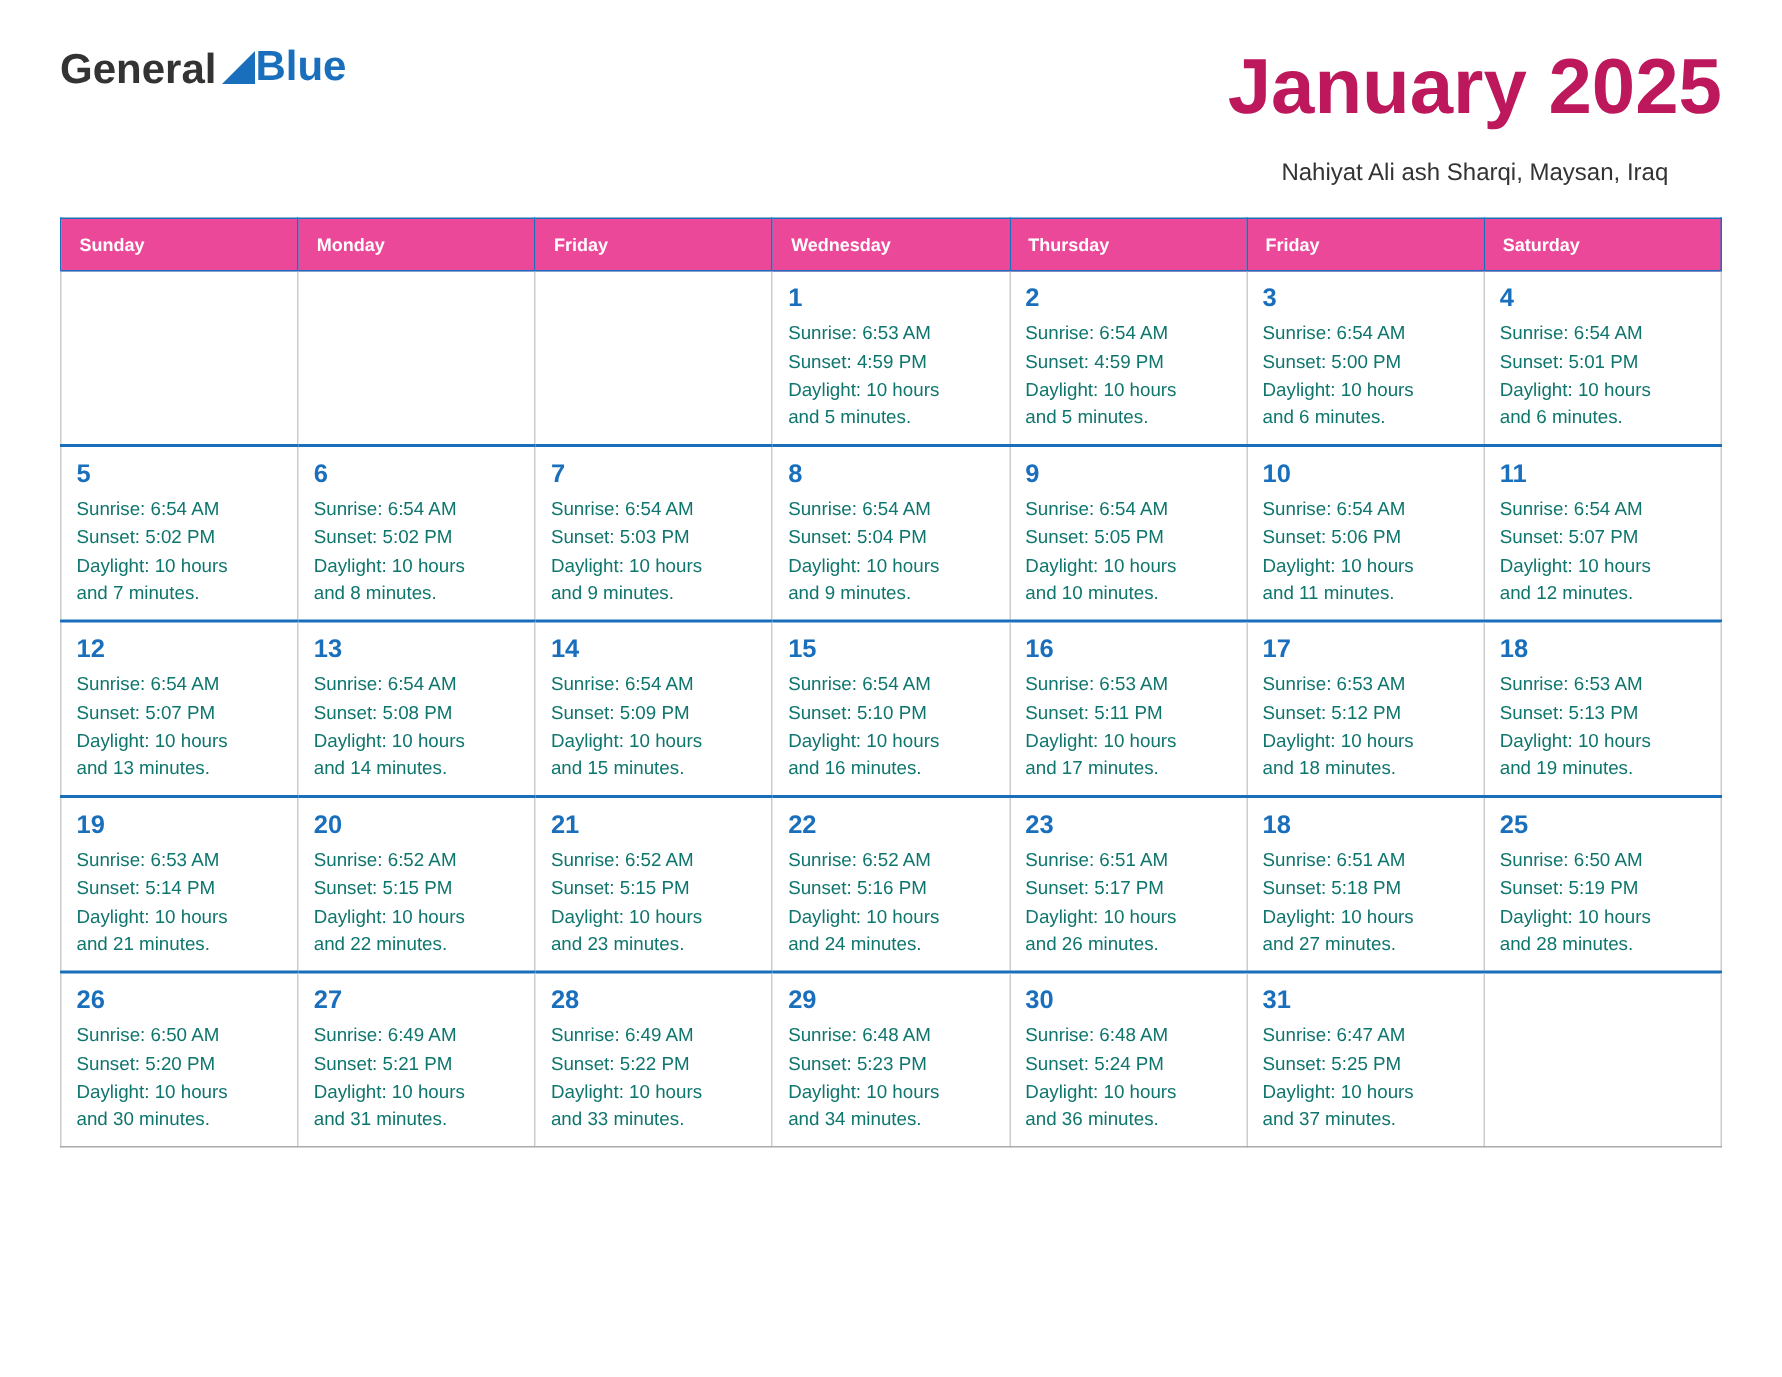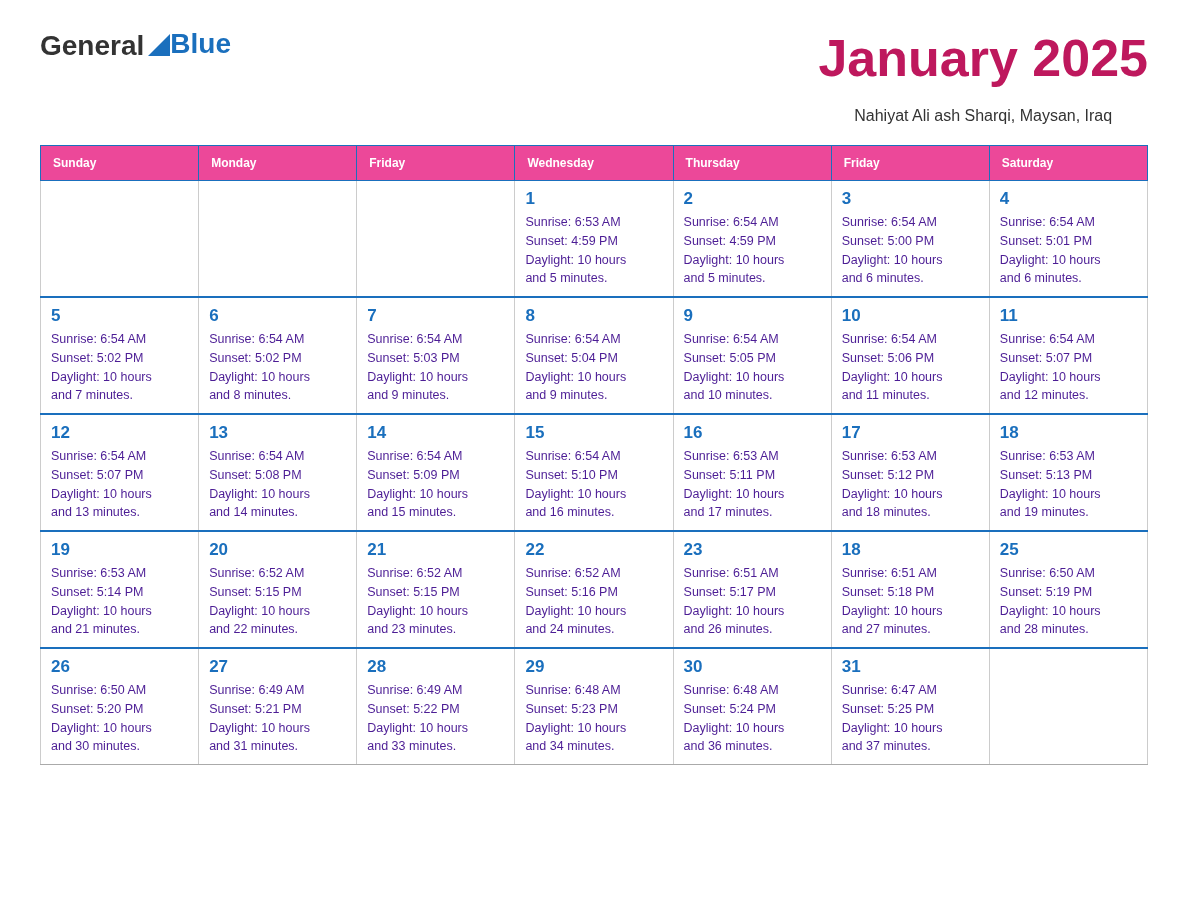--- a/index.html
+++ b/index.html
@@ -71,21 +71,21 @@
       border-bottom: 1px solid #aaa;
     }
     .day-number {
       font-size: 17px;
       font-weight: bold;
       color: #1a6fbd;
       margin-bottom: 4px;
     }
     .day-info {
       font-size: 12.5px;
-      color: #4c1d95;
+      color: #0f766e;
       line-height: 1.5;
     }
     .empty-cell {
       background: #fff;
     }
     .row-divider td {
       border-top: 2px solid #1a6fbd;
     }
   </style>
 </head>

